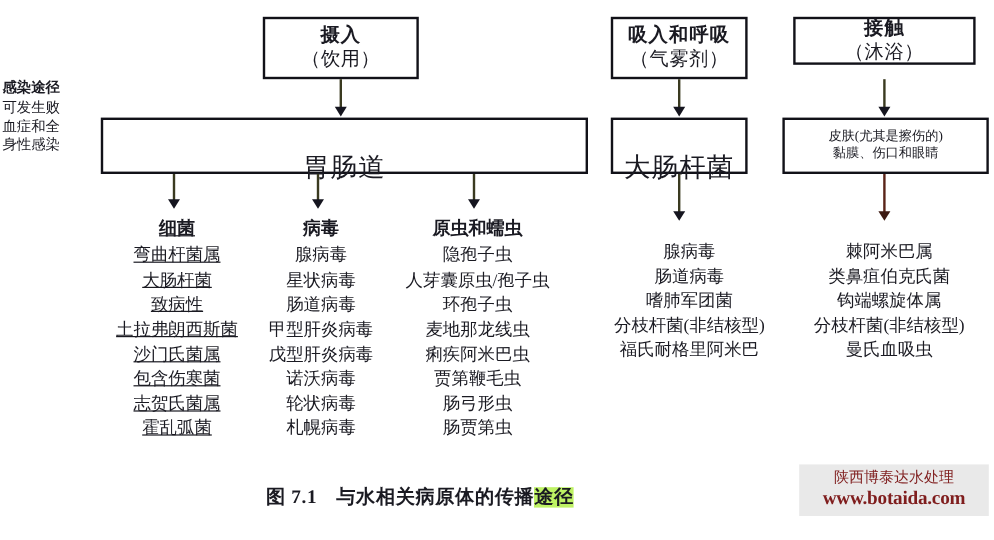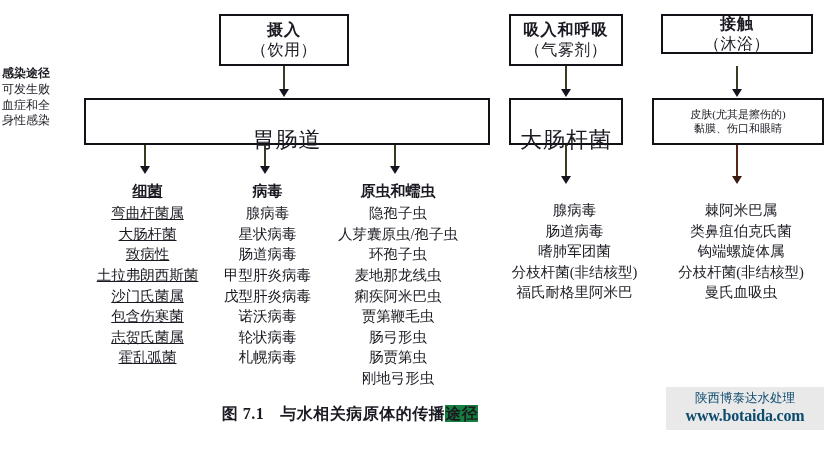--- a/index.html
+++ b/index.html
@@ -114,33 +114,33 @@
     left: 0;
     top: 404px;
     width: 700px;
     text-align: center;
     font-size: 16px;
     font-weight: bold;
     letter-spacing: 0.5px;
   }
   #caption .num { margin-right: 16px; }
   #caption .sel {
-    background: #15803d;
+    background: #bef264;
   }
 
   
   #watermark {
     position: absolute;
     left: 666px;
     top: 387px;
     width: 154px;
     padding: 3px 2px 4px 2px;
     background: #e9e9e9;
     text-align: center;
-    color: #0c4a6e;
+    color: #7f1d1d;
     line-height: 1.28;
   }
   #watermark .wm-cn {
     display: block;
     font-family: "Liberation Sans", sans-serif;
     font-size: 12.5px;
   }
   #watermark .wm-url {
     display: block;
     font-family: Liberation Serif, serif;
@@ -240,21 +240,20 @@
   <div class="col" id="col-proto">
     <span class="chd">原虫和蠕虫</span>
     <span class="itm">隐孢子虫</span>
     <span class="itm">人芽囊原虫/孢子虫</span>
     <span class="itm">环孢子虫</span>
     <span class="itm">麦地那龙线虫</span>
     <span class="itm">痢疾阿米巴虫</span>
     <span class="itm">贾第鞭毛虫</span>
     <span class="itm">肠弓形虫</span>
     <span class="itm">肠贾第虫</span>
-    <span class="itm">刚地弓形虫</span>
   </div>
 
   <div class="col" id="col-resp-p">
     <span class="itm">腺病毒</span>
     <span class="itm">肠道病毒</span>
     <span class="itm">嗜肺军团菌</span>
     <span class="itm">分枝杆菌(非结核型)</span>
     <span class="itm">福氏耐格里阿米巴</span>
   </div>
 

